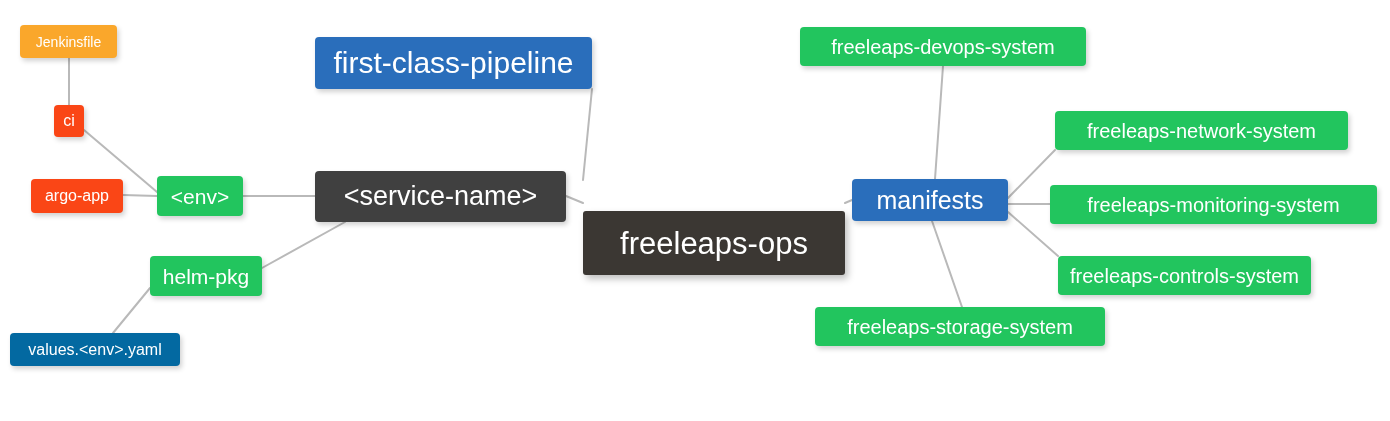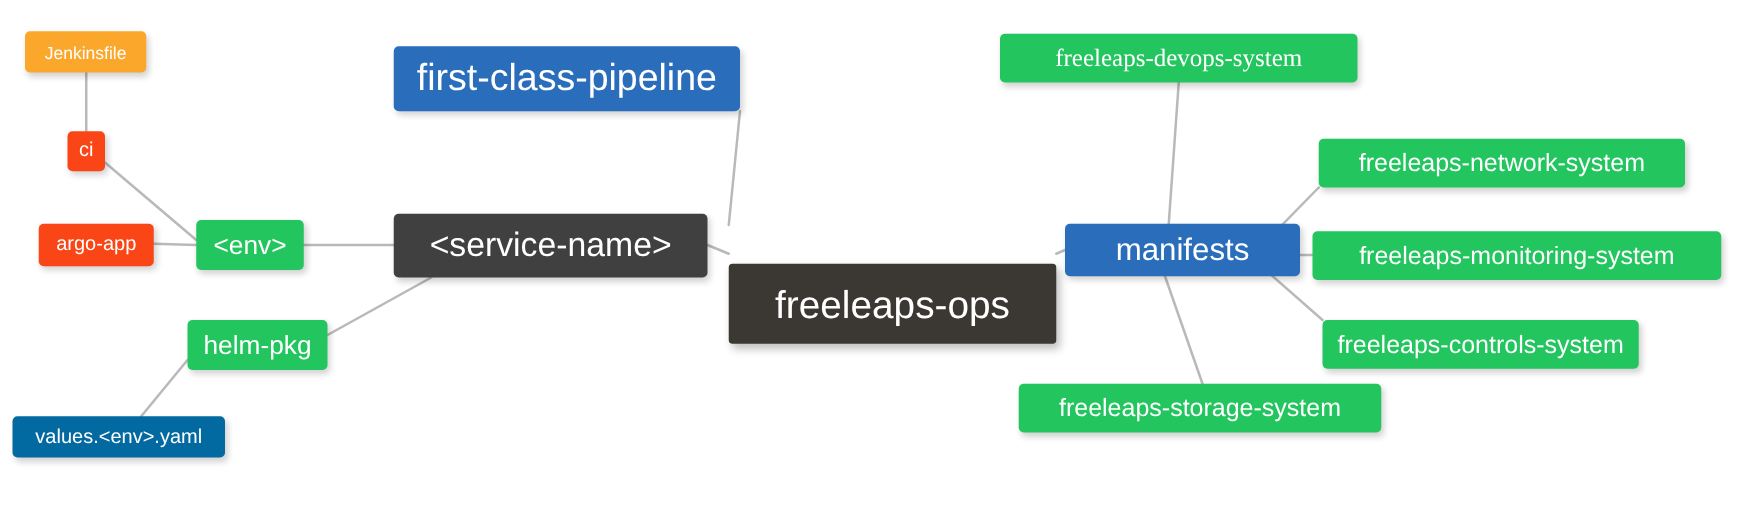--- a/index.html
+++ b/index.html
@@ -92,24 +92,24 @@
       </div>
       <div class="mm-node" style="left: 315px; top: 37px; width: 277px; height: 52px; background: rgb(42, 110, 187); font-size: 30px;">
         <span>first-class-pipeline</span>
       </div>
       <div class="mm-node" style="left: 315px; top: 171px; width: 251px; height: 51px; background: #404040; font-size: 27px;">
         <span>&lt;service-name&gt;</span>
       </div>
       <div class="mm-node root" style="left: 583px; top: 171px; width: 262px; height: 64px; background: rgb(59, 55, 51); font-size: 31px;">
         <span>freeleaps-ops</span>
       </div>
-      <div class="mm-node" style="left: 852px; top: 179px; width: 188px; height: 42px; background: rgb(42, 110, 187); font-size: 25px;">
+      <div class="mm-node" style="left: 852px; top: 179px; width: 156px; height: 42px; background: rgb(42, 110, 187); font-size: 25px;">
         <span>manifests</span>
       </div>
-      <div class="mm-node" style="left: 800px; top: 27px; width: 286px; height: 39px; background: rgb(34, 197, 94); font-size: 20px; font-family: Liberation Serif, serif;">
+      <div class="mm-node" style="left: 800px; top: 27px; width: 286px; height: 39px; background: rgb(34, 197, 94); font-size: 20px;">
         <span>freeleaps-devops-system</span>
       </div>
       <div class="mm-node" style="left: 1055px; top: 111px; width: 293px; height: 39px; background: rgb(34, 197, 94); font-size: 20px;">
         <span>freeleaps-network-system</span>
       </div>
       <div class="mm-node" style="left: 1050px; top: 185px; width: 327px; height: 39px; background: rgb(34, 197, 94); font-size: 20px;">
         <span>freeleaps-monitoring-system</span>
       </div>
       <div class="mm-node" style="left: 1058px; top: 256px; width: 253px; height: 39px; background: rgb(34, 197, 94); font-size: 20px;">
         <span>freeleaps-controls-system</span>

